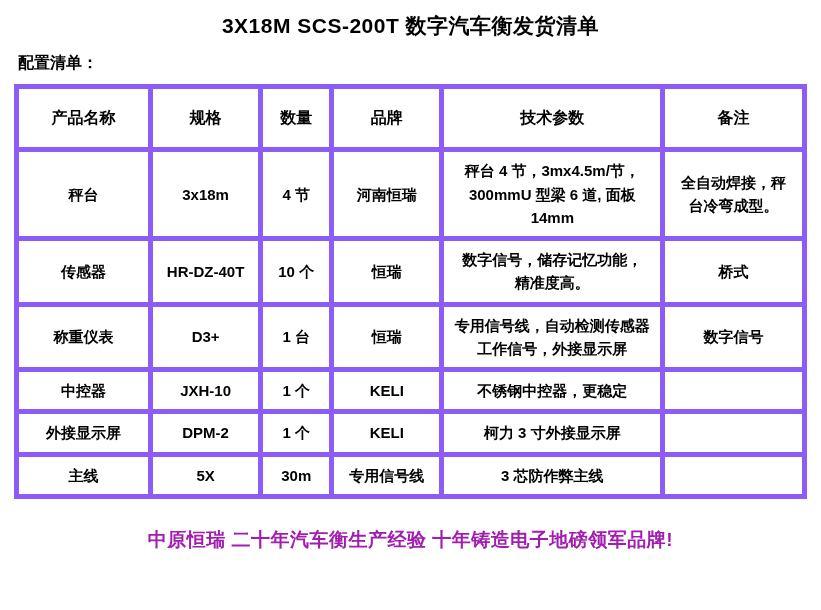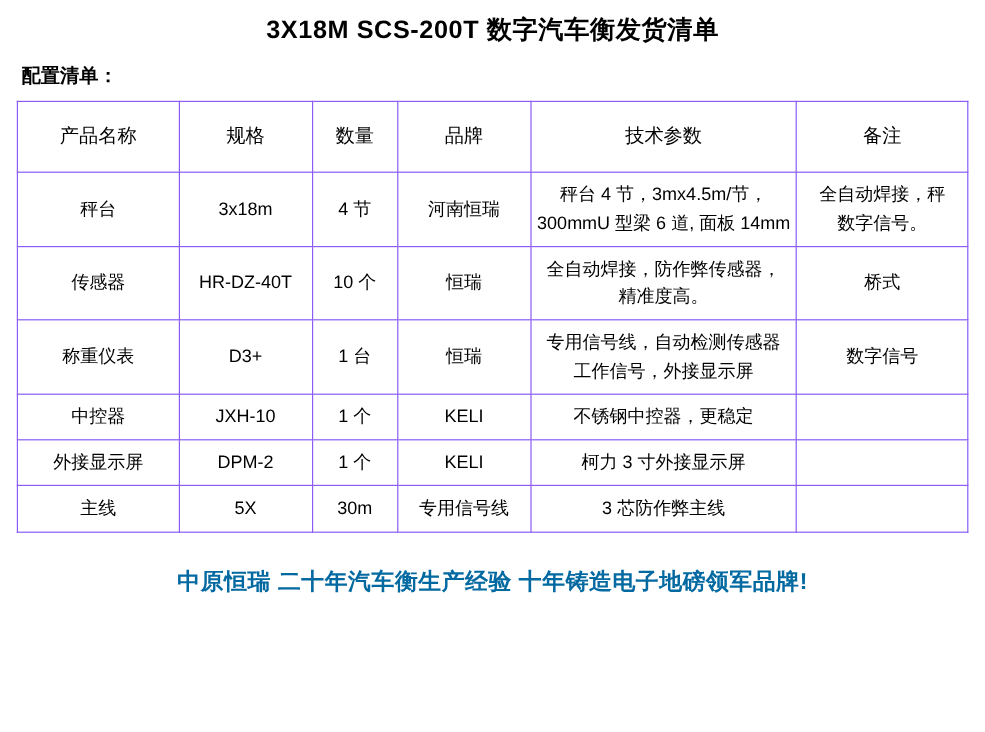--- a/index.html
+++ b/index.html
@@ -35,25 +35,25 @@
   }
   .table-wrap {
     padding: 0 14px;
   }
   table.spec {
     width: 100%;
     border-collapse: collapse;
     table-layout: fixed;
   }
   table.spec td, table.spec th {
-    border: 1px solid #8b5cf6;
+    border: 5px solid #8b5cf6;
     text-align: center;
     vertical-align: middle;
     font-size: 15px;
-    font-weight: normal;
+    font-weight: bold;
     padding: 7px 4px;
     line-height: 1.55;
   }
   table.spec thead th {
     height: 44px;
     font-size: 16px;
   }
   .col-name   { width: 17%; }
   .col-spec   { width: 14%; }
   .col-qty    { width: 9%;  }
@@ -65,21 +65,21 @@
     line-height: 1.8;
   }
   .note-row td {
     text-align: left;
     padding: 9px 10px;
     font-size: 15px;
     font-weight: bold;
   }
   .footer-slogan {
     text-align: center;
-    color: #0369a1;
+    color: #a21caf;
     font-size: 19px;
     font-weight: bold;
     padding-top: 28px;
     letter-spacing: 0.5px;
   }
   .line2 { display: block; }
 </style>
 </head>
 <body>
 
@@ -115,31 +115,31 @@
           <td>秤台</td>
           <td>3x18m</td>
           <td>4 节</td>
           <td>河南恒瑞</td>
           <td class="tech">
             <span class="line2">秤台 4 节，3mx4.5m/节，</span>
             <span class="line2">300mmU 型梁 6 道, 面板 14mm</span>
           </td>
           <td class="tech">
             <span class="line2">全自动焊接，秤</span>
-            <span class="line2">数字信号。</span>
+            <span class="line2">台冷弯成型。</span>
           </td>
         </tr>
 
         <tr>
           <td>传感器</td>
           <td>HR-DZ-40T</td>
           <td>10 个</td>
           <td>恒瑞</td>
           <td class="tech">
-            <span class="line2">全自动焊接，防作弊传感器，</span>
+            <span class="line2">数字信号，储存记忆功能，</span>
             <span class="line2">精准度高。</span>
           </td>
           <td>桥式</td>
         </tr>
 
         <tr>
           <td>称重仪表</td>
           <td>D3+</td>
           <td>1 台</td>
           <td>恒瑞</td>

